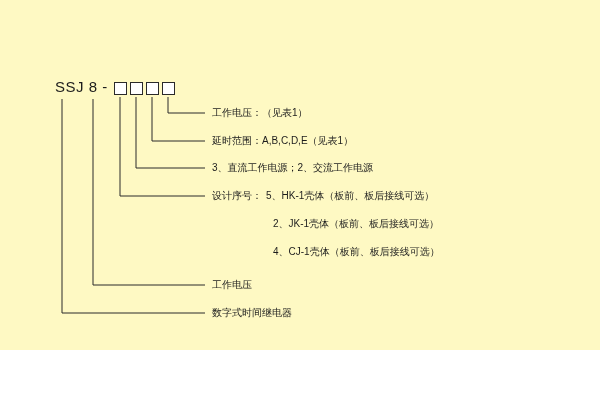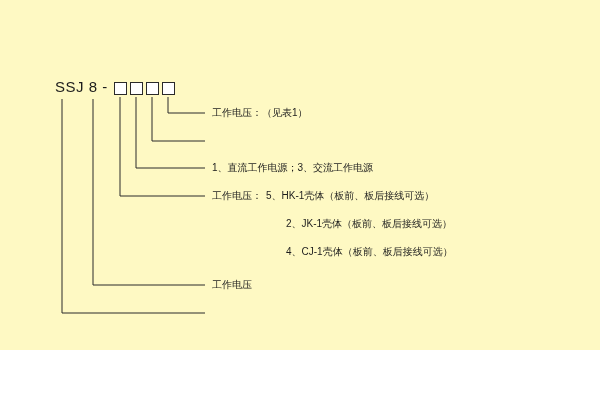--- a/index.html
+++ b/index.html
@@ -46,21 +46,21 @@
       stroke-width: 1;
     }
     .label {
       position: absolute;
       left: 212px;
       font-size: 10px;
       line-height: 18px;
       white-space: nowrap;
       color: #1c1c1c;
     }
-    .label.indent { left: 286px; }
+    .label.indent { left: 273px; }
     .row1 { top: 104px; }
     .row2 { top: 132px; }
     .row3 { top: 159px; }
     .row4 { top: 187px; }
     .row4b { top: 215px; }
     .row4c { top: 243px; }
     .row5 { top: 276px; }
     .row6 { top: 304px; }
     .structure-title { margin-right: 4px; }
   </style>
@@ -78,23 +78,25 @@
   <svg class="connectors" width="600" height="400" viewBox="0 0 600 400">
     <polyline points="168,97 168,113 205,113"></polyline>
     <polyline points="152,97 152,141 205,141"></polyline>
     <polyline points="136,97 136,168 205,168"></polyline>
     <polyline points="120,97 120,196 205,196"></polyline>
     <polyline points="93,99 93,285 205,285"></polyline>
     <polyline points="62,99 62,313 205,313"></polyline>
   </svg>
 
   <div class="label row1">工作电压：（见表1）</div>
-  <div class="label row3">1、直流工作电源；3、交流工作电源</div>
+  <div class="label row2">延时范围：A,B,C,D,E（见表1）</div>
+  <div class="label row3">3、直流工作电源；2、交流工作电源</div>
 
   <div class="label row4">
-    <span class="structure-title">工作电压：</span><span>5、HK-1壳体（板前、板后接线可选）</span>
+    <span class="structure-title">设计序号：</span><span>5、HK-1壳体（板前、板后接线可选）</span>
   </div>
   <div class="label indent row4b">2、JK-1壳体（板前、板后接线可选）</div>
   <div class="label indent row4c">4、CJ-1壳体（板前、板后接线可选）</div>
 
   <div class="label row5">工作电压</div>
+  <div class="label row6">数字式时间继电器</div>
 
 </div>
 
 </body></html>

